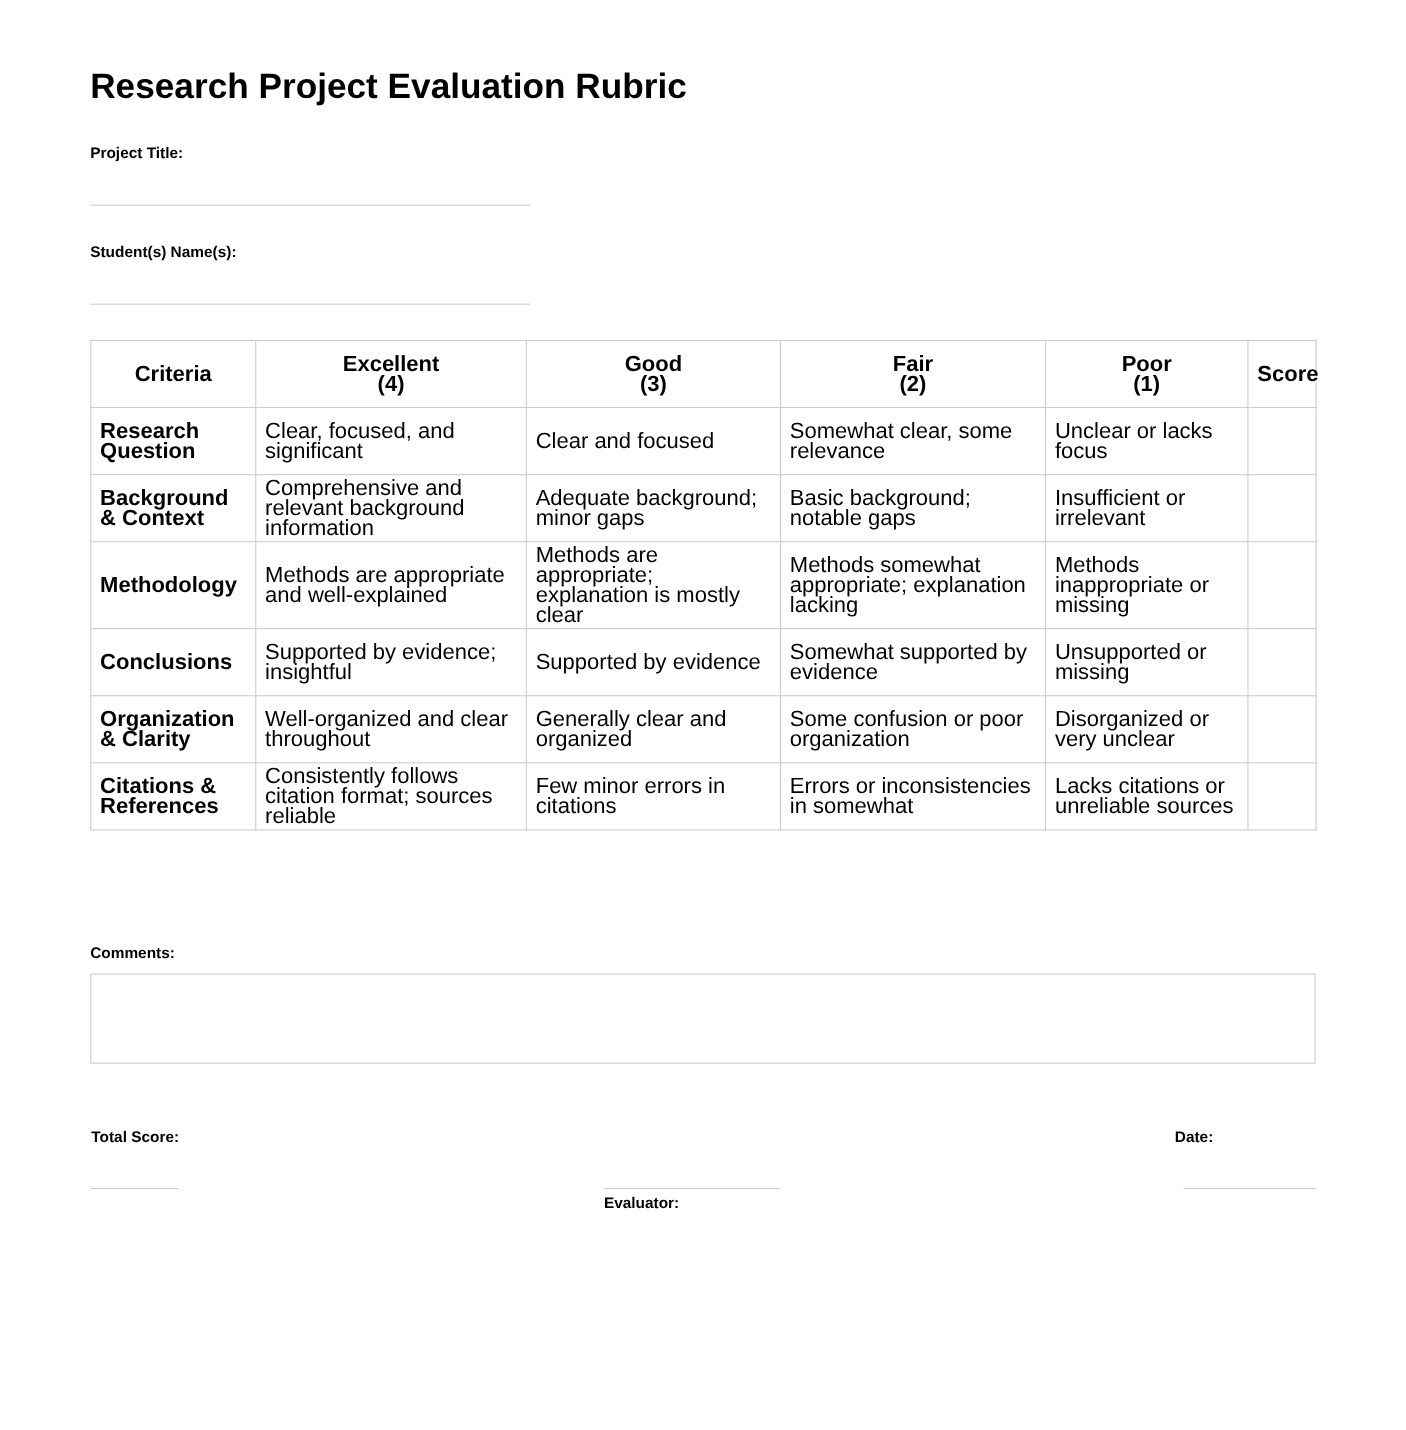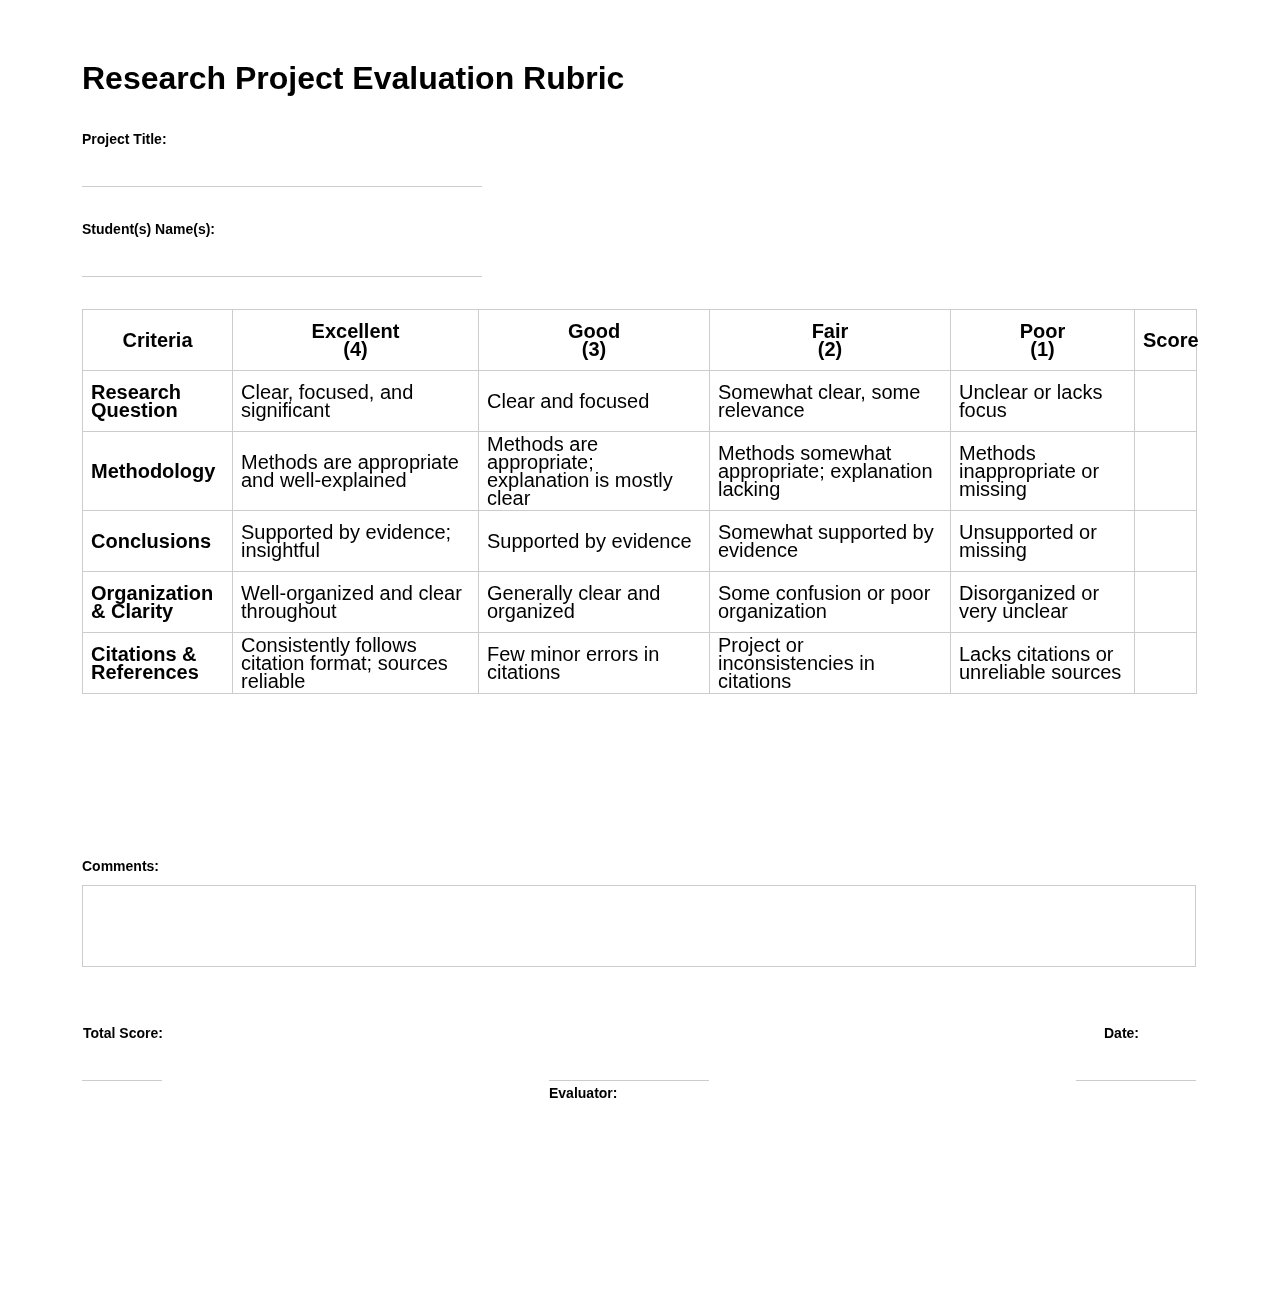--- a/index.html
+++ b/index.html
@@ -79,20 +79,28 @@
     </thead>
     <tbody>
       <tr>
         <td class="crit">Research Question</td>
         <td>Clear, focused, and significant</td>
         <td>Clear and focused</td>
         <td>Somewhat clear, some relevance</td>
         <td>Unclear or lacks focus</td>
         <td></td>
       </tr>
+      <tr>
+        <td class="crit">Background &amp; Context</td>
+        <td>Comprehensive and relevant background information</td>
+        <td>Adequate background; minor gaps</td>
+        <td>Basic background; notable gaps</td>
+        <td>Insufficient or irrelevant</td>
+        <td></td>
+      </tr>
       <tr class="tall">
         <td class="crit">Methodology</td>
         <td>Methods are appropriate and well-explained</td>
         <td>Methods are appropriate; explanation is mostly clear</td>
         <td>Methods somewhat appropriate; explanation lacking</td>
         <td>Methods inappropriate or missing</td>
         <td></td>
       </tr>
       <tr>
         <td class="crit">Conclusions</td>
@@ -107,31 +115,31 @@
         <td>Well-organized and clear throughout</td>
         <td>Generally clear and organized</td>
         <td>Some confusion or poor organization</td>
         <td>Disorganized or very unclear</td>
         <td></td>
       </tr>
       <tr>
         <td class="crit">Citations &amp; References</td>
         <td>Consistently follows citation format; sources reliable</td>
         <td>Few minor errors in citations</td>
-        <td>Project or inconsistencies in citations</td>
+        <td>Errors or inconsistencies in somewhat</td>
         <td>Lacks citations or unreliable sources</td>
         <td></td>
       </tr>
     </tbody>
   </table>
 
   <div class="field-label" style="top:855px">Comments:</div>
   <div class="comments-box"></div>
 
   <div class="field-label" style="top:1022px; left:1px">Total Score:</div>
   <div class="field-line" style="top:1080px; width:80px"></div>
 
   <div class="field-label" style="top:1082px; left:467px">Evaluator:</div>
   <div class="field-line" style="top:1080px; left:467px; width:160px"></div>
 
-  <div class="field-label" style="top:1022px; left:1022px">Date:</div>
+  <div class="field-label" style="top:1022px; left:986px">Date:</div>
   <div class="field-line" style="top:1080px; left:994px; width:120px"></div>
 </div>
 
 </body></html>

